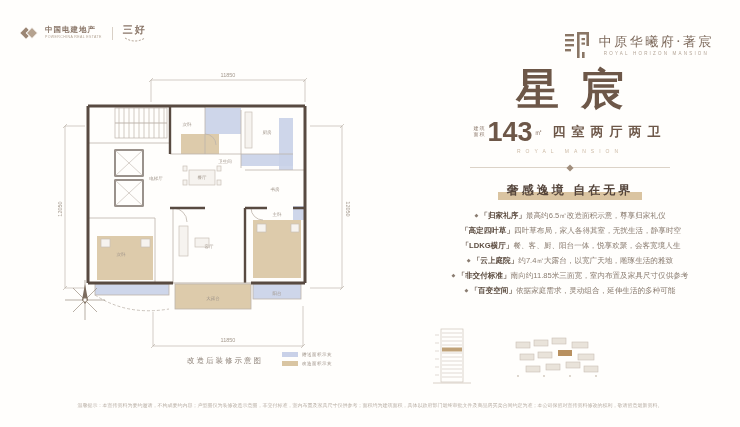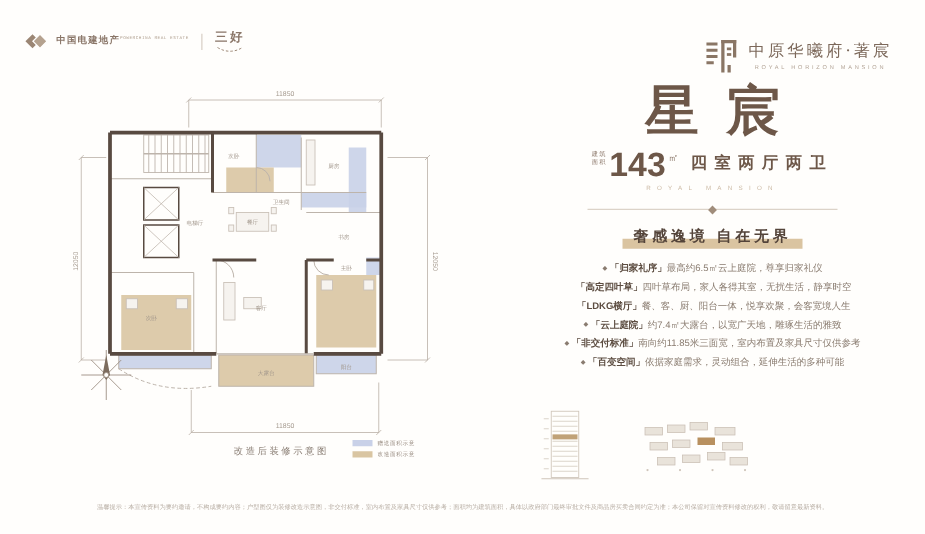--- a/index.html
+++ b/index.html
@@ -1,20 +1,20 @@
 <!DOCTYPE html>
 <html><head>
 <meta charset="utf-8">
 <style>
   html,body{margin:0;padding:0;}
   .stage{position:relative;width:740px;height:427px;background:#fffefc;overflow:hidden;
          font-family:"Liberation Sans","DejaVu Sans",sans-serif;color:#6d5748;}
   
   .brand-left{position:absolute;left:20px;top:23px;display:flex;align-items:center;gap:7px;}
-  .brand-left .names{display:flex;flex-direction:row;line-height:1.1;font-family:Liberation Mono, monospace;}
+  .brand-left .names{display:flex;flex-direction:column;line-height:1.1;}
   .brand-left .cn{font-size:7.5px;font-weight:bold;color:#8a7668;letter-spacing:1px;}
   .brand-left .en{font-size:3.5px;color:#b3a494;letter-spacing:.4px;margin-top:1px;}
   .brand-left .vdiv{width:1px;height:13px;background:#d9d0c6;margin:0 3px;}
   .subbrand{display:flex;flex-direction:column;align-items:flex-start;}
   .subbrand .cn{font-size:10px;font-weight:bold;color:#8a7668;letter-spacing:2px;}
   .brand-right{position:absolute;right:26px;top:30px;display:flex;align-items:center;gap:8px;}
   .brand-right .names{display:flex;flex-direction:column;align-items:center;line-height:1.2;}
   .brand-right .cn{font-size:13px;color:#7c685a;letter-spacing:2.5px;font-family:"DejaVu Serif","Liberation Serif",serif;}
   .brand-right .en{font-size:4.5px;color:#b3a496;letter-spacing:2.2px;margin-top:2px;}
   
@@ -22,21 +22,21 @@
   .plan-caption{position:absolute;left:150px;top:356px;width:150px;text-align:center;
                 font-size:7.5px;color:#8b7f75;letter-spacing:2px;}
   .legend{position:absolute;left:282px;top:352px;display:flex;flex-direction:column;gap:4px;}
   .legend-row{display:flex;align-items:center;gap:4px;}
   .legend-swatch{width:16px;height:5px;display:inline-block;}
   .legend-label{font-size:4.5px;color:#9a8e83;letter-spacing:.5px;}
   
   .panel{position:absolute;left:413px;top:66px;width:314px;text-align:center;}
   .title{margin:0;font-family:"DejaVu Serif","Liberation Serif",serif;font-weight:600;
          font-size:43px;color:#6d5748;letter-spacing:22px;padding-left:22px;line-height:1.1;}
-  .specline{margin-top:8px;display:flex;justify-content:center;align-items:flex-start;gap:2px;}
+  .specline{margin-top:8px;display:flex;justify-content:center;align-items:center;gap:2px;}
   .area-tiny{display:flex;flex-direction:column;font-size:5px;color:#8a7668;line-height:1.2;
              margin-bottom:4px;letter-spacing:1px;}
   .area-value{font-size:27px;font-weight:bold;color:#6d5748;line-height:.85;}
   .area-unit{font-size:8px;color:#8a7668;margin-bottom:1px;}
   .spec{font-size:13px;font-weight:bold;color:#6d5748;letter-spacing:6px;margin-left:8px;margin-bottom:2px;}
   .subtitle-en{font-size:5px;color:#ccbaa5;letter-spacing:5px;margin-top:4px;}
   .divider{position:relative;margin:13px auto 0;width:200px;height:1px;background:#dcd3c8;}
   .divider .orn{position:absolute;left:50%;top:50%;width:5px;height:5px;background:#a08d7b;
                 transform:translate(-50%,-50%) rotate(45deg);}
   .tagline-wrap{margin-top:12px;}
@@ -225,21 +225,21 @@
         <span class="orn"></span>
       </div>
     <div class="tagline-wrap">
       <span class="tagline">
         <span class="hl"></span>
         <span>奢感逸境 自在无界</span>
       </span>
     </div>
     <div class="bullets">
       <div class="bullet">
-        <span class="mark">◆</span><span class="head">「归家礼序」</span><span class="text">最高约6.5㎡云上庭院，尊享归家礼仪</span>
+        <span class="mark">◆</span><span class="head">「归家礼序」</span><span class="text">最高约6.5㎡改造面积示意，尊享归家礼仪</span>
       </div>
       <div class="bullet">
         <span class="mark"></span><span class="head">「高定四叶草」</span><span class="text">四叶草布局，家人各得其室，无扰生活，静享时空</span>
       </div>
       <div class="bullet">
         <span class="mark"></span><span class="head">「LDKG横厅」</span><span class="text">餐、客、厨、阳台一体，悦享欢聚，会客宽境人生</span>
       </div>
       <div class="bullet">
         <span class="mark">◆</span><span class="head">「云上庭院」</span><span class="text">约7.4㎡大露台，以宽广天地，雕琢生活的雅致</span>
       </div>

